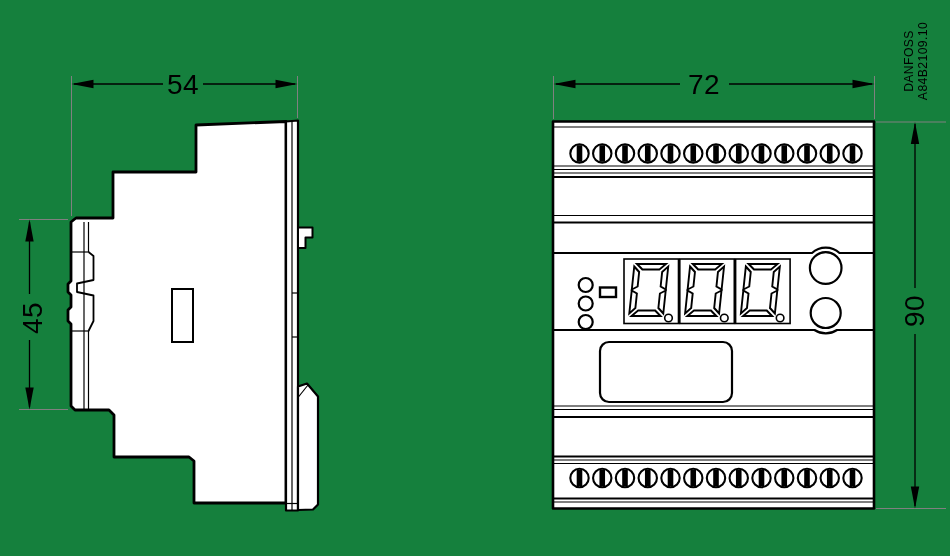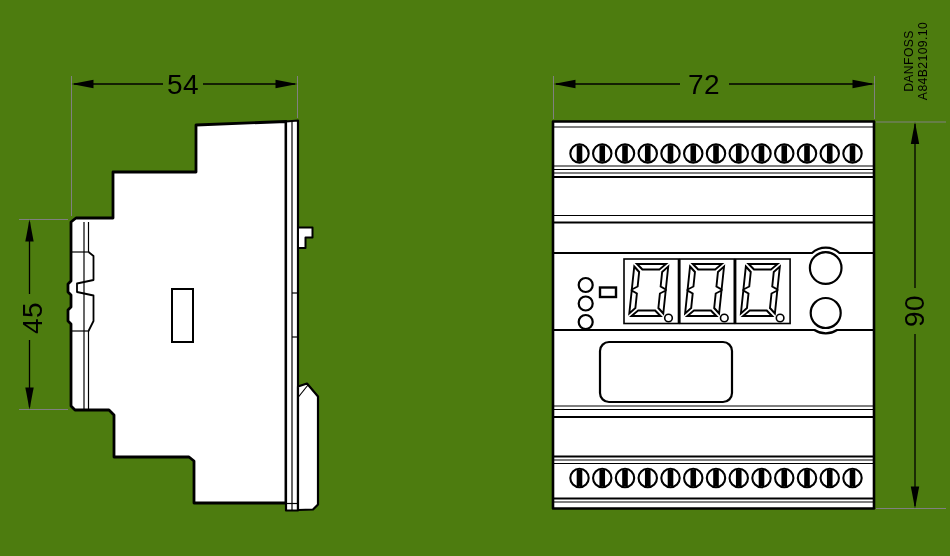--- a/index.html
+++ b/index.html
@@ -1,16 +1,16 @@
 <!DOCTYPE html>
 <html><head>
 <meta charset="utf-8">
 <style>
   html,body{margin:0;padding:0;background:#ffffff;}
-  .canvas{position:relative;width:950px;height:556px;background:#4d7c0f;overflow:hidden;}
+  .canvas{position:relative;width:950px;height:556px;background:#15803d;overflow:hidden;}
   svg{display:block;}
   text{font-family:"Liberation Sans",sans-serif;fill:#000000;}
   .dimtext{font-size:28px;letter-spacing:0.5px;}
   .brandtext{font-size:12.2px;letter-spacing:0.4px;}
   .outline{fill:#ffffff;stroke:#000000;stroke-width:2.8;stroke-linejoin:round;}
   .plate{fill:#ffffff;stroke:#000000;stroke-width:2.2;stroke-linejoin:round;}
   .white2{fill:#ffffff;stroke:#000000;stroke-width:2;stroke-linejoin:round;}
   .thin{fill:none;stroke:#000000;stroke-width:1.2;}
   .med{fill:none;stroke:#000000;stroke-width:2;}
   .thick{fill:none;stroke:#000000;stroke-width:2.2;}

